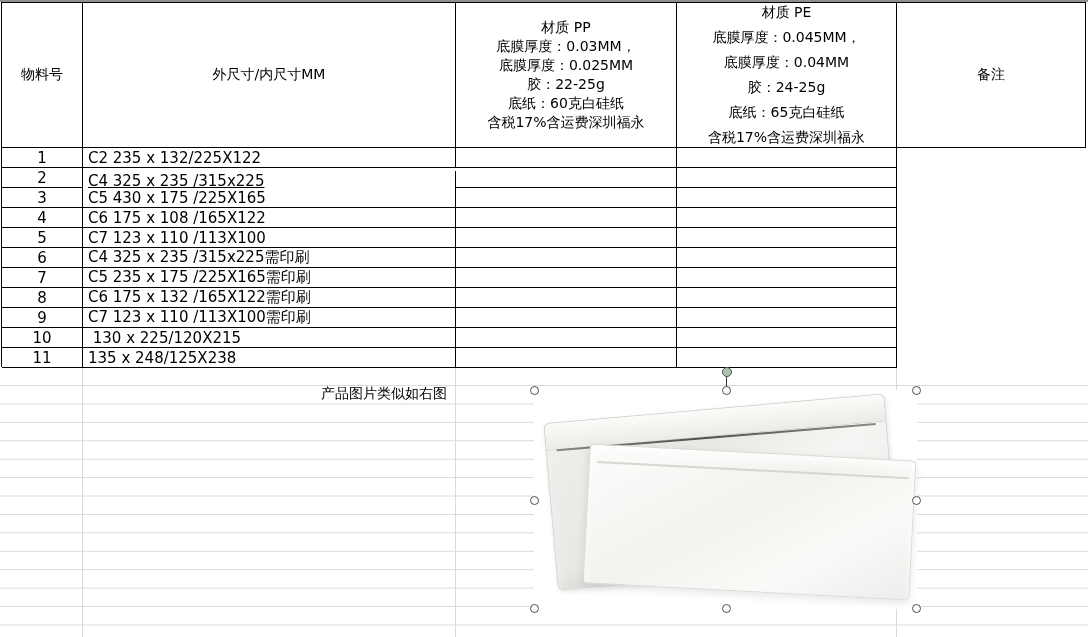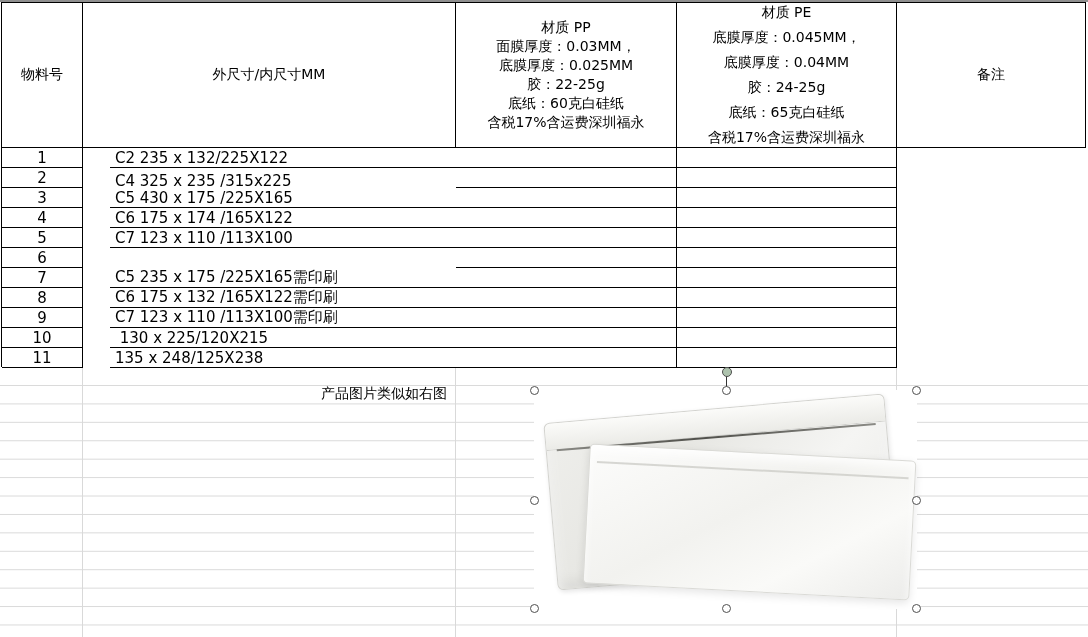--- a/index.html
+++ b/index.html
@@ -18,21 +18,21 @@
 
   
   .sheet-table{position:absolute;left:1px;top:2px;width:1085px;height:365px;z-index:2;
     border-top:1px solid #000;border-left:1px solid #000;background:#fff;box-sizing:border-box;}
   .cell{position:absolute;box-sizing:border-box;border-right:1px solid #000;border-bottom:1px solid #000;
     background:#fff;overflow:hidden;}
   .hdr{display:flex;align-items:center;justify-content:center;text-align:center;font-size:14px;}
   .hdr-multiline{display:flex;flex-direction:column;align-items:center;justify-content:center;
     font-size:14px;line-height:19px;text-align:center;}
   .row-no{display:flex;align-items:center;justify-content:center;font-size:15px;}
-  .row-size{display:flex;align-items:center;font-size:15px;padding-left:5px;white-space:pre;margin-left:27px;}
+  .row-size{display:flex;align-items:center;font-size:15px;padding-left:5px;white-space:pre;}
   .remark-cell{display:flex;flex-direction:column;justify-content:center;font-size:14px;
     line-height:19px;padding:0 2px 0 3px;}
 
   
   .caption-cell{position:absolute;left:82px;top:384px;width:369px;height:18px;z-index:2;
     font-size:14px;line-height:18px;text-align:right;padding-right:4px;box-sizing:border-box;}
 
   
   .picture{position:absolute;left:534px;top:390px;width:383px;height:219px;background:#fff;z-index:3;}
   .pouch-back{position:absolute;left:16px;top:18px;width:340px;height:166px;transform:rotate(-5deg);
@@ -67,21 +67,21 @@
   <div class="v-gridline vg-a"></div>
   <div class="v-gridline vg-b"></div>
   <div class="v-gridline vg-c"></div>
 
   <div class="sheet-table">
 
     <div class="cell hdr" style="left:0;top:0;width:81px;height:145px;">物料号</div>
     <div class="cell hdr" style="left:81px;top:0;width:373px;height:145px;">外尺寸/内尺寸MM</div>
     <div class="cell hdr-multiline" style="left:454px;top:0;width:221px;height:145px;">
       <div>材质 PP</div>
-      <div>面膜厚度：0.03MM，</div>
+      <div>底膜厚度：0.03MM，</div>
       <div>底膜厚度：0.025MM</div>
       <div>胶：22-25g</div>
       <div>底纸：60克白硅纸</div>
       <div>含税17%含运费深圳福永</div>
     </div>
     <div class="cell hdr-multiline" style="left:675px;top:0;width:220px;height:145px;justify-content:space-between;">
       <div>材质 PE</div>
       <div>底膜厚度：0.045MM，</div>
       <div>底膜厚度：0.04MM</div>
       <div>胶：24-25g</div>
@@ -89,40 +89,41 @@
       <div>含税17%含运费深圳福永</div>
     </div>
     <div class="cell hdr" style="left:895px;top:0;width:189px;height:145px;">备注</div>
 
     <div class="cell row-no" style="left:0;top:145px;width:81px;height:20px;">1</div>
     <div class="cell row-size" style="left:81px;top:145px;width:373px;height:20px;">C2 235 x 132/225X122</div>
     <div class="cell" style="left:454px;top:145px;width:221px;height:20px;"></div>
     <div class="cell" style="left:675px;top:145px;width:220px;height:20px;"></div>
 
     <div class="cell row-no" style="left:0;top:165px;width:81px;height:20px;">2</div>
-    <div class="cell row-size" style="left:81px;top:168px;width:373px;height:20px;">C4 325 x 235 /315x225</div>
+    <div class="cell row-size" style="left:81px;top:168px;width:373px;height:20px;text-decoration:underline;">C4 325 x 235 /315x225</div>
     <div class="cell" style="left:454px;top:165px;width:221px;height:20px;"></div>
     <div class="cell" style="left:675px;top:165px;width:220px;height:20px;"></div>
 
     <div class="cell row-no" style="left:0;top:185px;width:81px;height:20px;">3</div>
     <div class="cell row-size" style="left:81px;top:185px;width:373px;height:20px;">C5 430 x 175 /225X165</div>
     <div class="cell" style="left:454px;top:185px;width:221px;height:20px;"></div>
     <div class="cell" style="left:675px;top:185px;width:220px;height:20px;"></div>
 
     <div class="cell row-no" style="left:0;top:205px;width:81px;height:20px;">4</div>
-    <div class="cell row-size" style="left:81px;top:205px;width:373px;height:20px;">C6 175 x 174 /165X122</div>
+    <div class="cell row-size" style="left:81px;top:205px;width:373px;height:20px;">C6 175 x 108 /165X122</div>
     <div class="cell" style="left:454px;top:205px;width:221px;height:20px;"></div>
     <div class="cell" style="left:675px;top:205px;width:220px;height:20px;"></div>
 
     <div class="cell row-no" style="left:0;top:225px;width:81px;height:20px;">5</div>
     <div class="cell row-size" style="left:81px;top:225px;width:373px;height:20px;">C7 123 x 110 /113X100</div>
     <div class="cell" style="left:454px;top:225px;width:221px;height:20px;"></div>
     <div class="cell" style="left:675px;top:225px;width:220px;height:20px;"></div>
 
     <div class="cell row-no" style="left:0;top:245px;width:81px;height:20px;">6</div>
+    <div class="cell row-size" style="left:81px;top:245px;width:373px;height:20px;">C4 325 x 235 /315x225需印刷</div>
     <div class="cell" style="left:454px;top:245px;width:221px;height:20px;"></div>
     <div class="cell" style="left:675px;top:245px;width:220px;height:20px;"></div>
 
     <div class="cell row-no" style="left:0;top:265px;width:81px;height:20px;">7</div>
     <div class="cell row-size" style="left:81px;top:265px;width:373px;height:20px;">C5 235 x 175 /225X165需印刷</div>
     <div class="cell" style="left:454px;top:265px;width:221px;height:20px;"></div>
     <div class="cell" style="left:675px;top:265px;width:220px;height:20px;"></div>
 
     <div class="cell row-no" style="left:0;top:285px;width:81px;height:20px;">8</div>
     <div class="cell row-size" style="left:81px;top:285px;width:373px;height:20px;">C6 175 x 132 /165X122需印刷</div>

